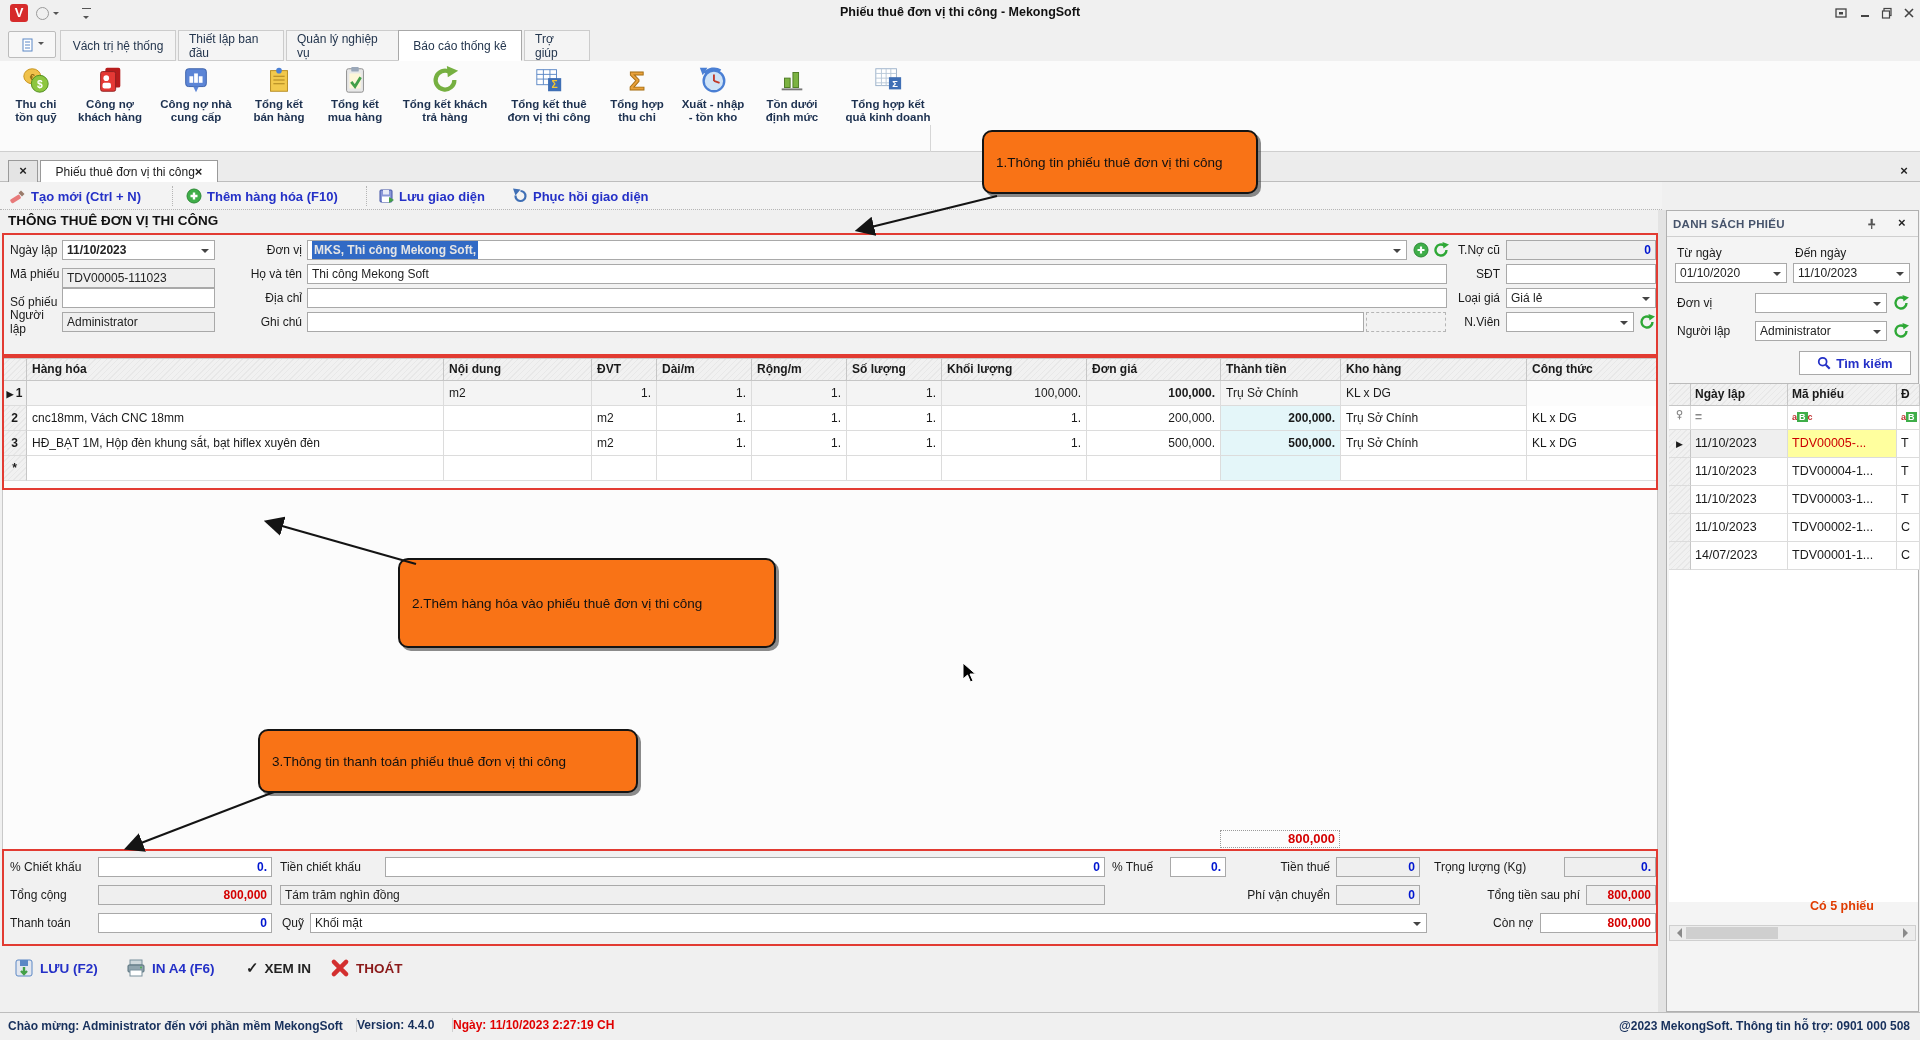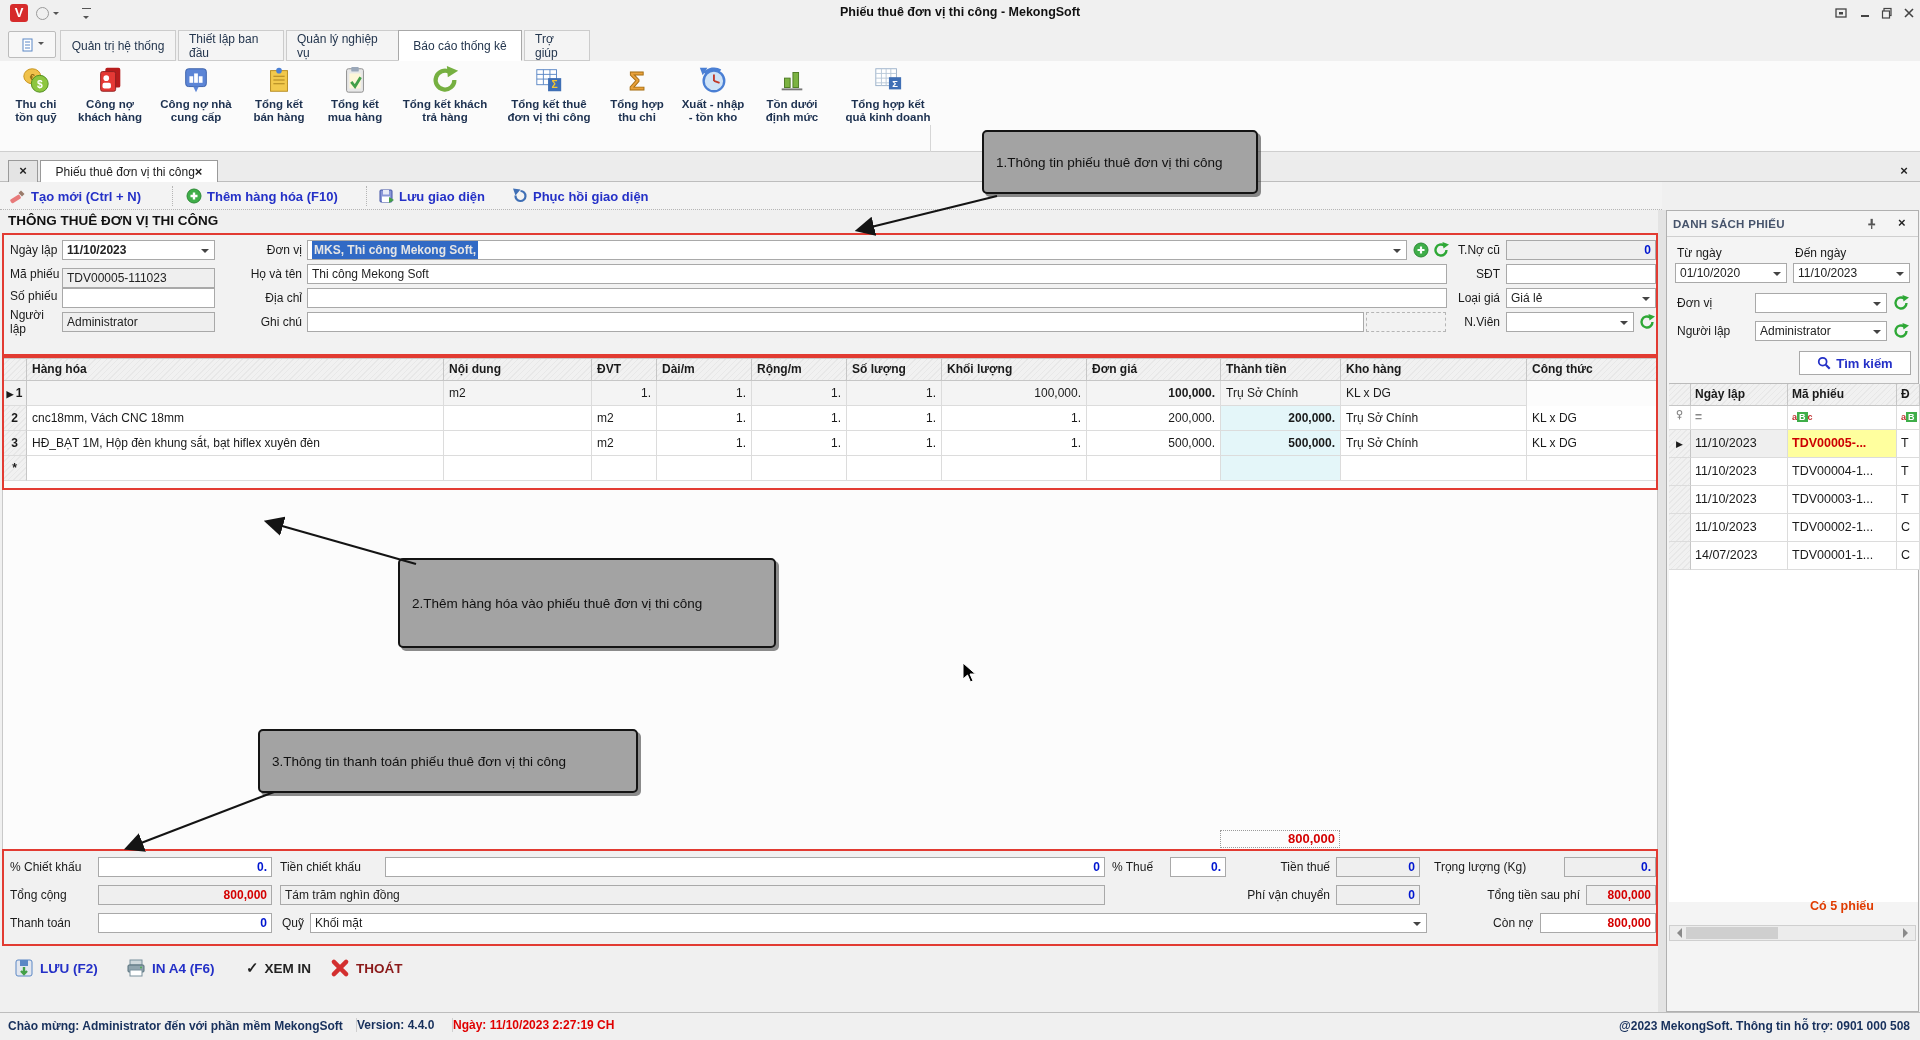--- a/index.html
+++ b/index.html
@@ -100,34 +100,34 @@
   display:flex;align-items:center;padding:0 6px;color:#46536b;font-weight:bold;font-size:11.5px;letter-spacing:.3px}
 .sgridrow{display:grid;grid-template-columns:22px 97px 109px 23px}
 .sh{height:22px;line-height:21px;background:#f1f1f1;border-right:1px solid #c6c6c6;border-bottom:1px solid #c6c6c6;
   font-weight:bold;padding:0 4px;overflow:hidden;
   background-image:repeating-linear-gradient(135deg,rgba(110,110,110,.07) 0 1px,transparent 1px 4px)}
 .sc{height:28px;line-height:27px;border-right:1px solid #dcdcdc;border-bottom:1px solid #dcdcdc;padding:0 4px;
   overflow:hidden;background:#fff;font-size:12.5px}
 .sc.ind{background:#f1f1f1;border-right:1px solid #c6c6c6;text-align:center;padding:0 1px;
   background-image:repeating-linear-gradient(135deg,rgba(110,110,110,.07) 0 1px,transparent 1px 4px)}
 .srow.sel .s-date{background:#efefef}
-.srow.sel .s-code{background:#ffff9e;color:#cc0000;font-weight:bold}
+.srow.sel .s-code{background:#ffff9e;color:#cc0000;font-weight:normal}
 .srow.sel .ind .arr::after{content:"▶";font-size:9px}
 .filtercell{height:24px;line-height:23px;border-right:1px solid #dcdcdc;border-bottom:1px solid #dcdcdc;
   background:#fff;padding:0 4px;overflow:hidden}
 .abc{font-size:9px;font-weight:bold}
 .abc .a,.abc .c{color:#c03030}
 .abc .b{background:#3fae49;color:#fff;padding:0 2px}
 #sb-count{position:absolute;left:100px;top:688px;width:150px;text-align:center;color:#e03b00;font-weight:bold;font-size:12.5px}
 #sb-scroll{position:absolute;left:2px;top:714px;width:247px;height:16px;background:#ececec;border:1px solid #cfcfcf}
 #sb-thumb{position:absolute;left:16px;top:1px;width:92px;height:12px;background:#cfcfcf}
 .scroll-arrow{position:absolute;top:2px;width:0;height:0;border:5px solid transparent}
 
 .redbox{position:absolute;border:2px solid #e23b32;pointer-events:none;z-index:40}
-.callout{position:absolute;background:#a3a3a3;border:2px solid #141414;border-radius:5px;
+.callout{position:absolute;background:#f97316;border:2px solid #141414;border-radius:10px;
   box-shadow:3px 3px 0 rgba(45,45,45,.55);display:flex;align-items:center;padding:0 12px;
   font-size:13.5px;color:#111;z-index:50}
 .arrow-svg{position:absolute;z-index:50;pointer-events:none}
 #cursor{position:absolute;left:962px;top:662px;z-index:60}
 .splitstrip{left:1658px;top:210px;width:8px;height:802px;background:#e3e3e3}
 </style>
 </head>
 <body>
 
 <div id="screen">
@@ -165,21 +165,21 @@
   <div id="tabrow" class="abs hatch">
     <div id="appbtn" class="abs">
       <svg viewBox="0 0 14 14" width="14" height="14">
           <rect x="2" y="1" width="9" height="12" fill="#fff" stroke="#5b87c5"></rect>
           <line x1="4" y1="4" x2="9" y2="4" stroke="#5b87c5"></line>
           <line x1="4" y1="7" x2="9" y2="7" stroke="#5b87c5"></line>
           <line x1="4" y1="10" x2="9" y2="10" stroke="#5b87c5"></line>
         </svg>
       <span class="caret-sm"></span>
     </div>
-    <div class="rtab abs" style="left:60px;width:116px">Quản trị hệ thống</div>
+    <div class="rtab abs" style="left:60px;width:116px">Vách trị hệ thống</div>
     <div class="rtab abs" style="left:178px;width:106px">Thiết lập ban đầu</div>
     <div class="rtab abs" style="left:286px;width:118px">Quản lý nghiệp vụ</div>
     <div class="rtab active abs" style="left:398px;width:124px">Báo cáo thống kê</div>
     <div class="rtab abs" style="left:524px;width:66px">Trợ giúp</div>
   </div>
 
   <div id="ribbon" class="abs hatch">
     <div class="ritem" style="left:4px;width:64px">
       <svg viewBox="0 0 32 32">
           <ellipse cx="12" cy="12" rx="9" ry="8" fill="#f0c24b" stroke="#c59018"></ellipse>
@@ -347,21 +347,21 @@
   <div id="formpanel" class="abs hatch"></div>
 
   <div class="lab" style="left:10px;top:240px;width:52px">Ngày lập</div>
   <div class="fld dd" style="left:62px;top:240px;width:153px;font-weight:bold">
       <span>11/10/2023</span>
     </div>
   <div class="lab" style="left:10px;top:264px;width:52px">Mã phiếu</div>
   <div class="fld ro" style="left:62px;top:268px;width:153px">
       <span>TDV00005-111023</span>
     </div>
-  <div class="lab" style="left:10px;top:286px;width:52px">Số phiếu</div>
+  <div class="lab" style="left:10px;top:292px;width:52px">Số phiếu</div>
   <div class="fld" style="left:62px;top:288px;width:153px">
       <span></span>
     </div>
   <div class="lab" style="left:10px;top:312px;width:52px">Người lập</div>
   <div class="fld ro" style="left:62px;top:312px;width:153px">
       <span>Administrator</span>
     </div>
 
   <div class="lab r" style="left:222px;top:240px;width:80px">Đơn vị</div>
   <div class="fld dd" style="left:307px;top:240px;width:1100px">

